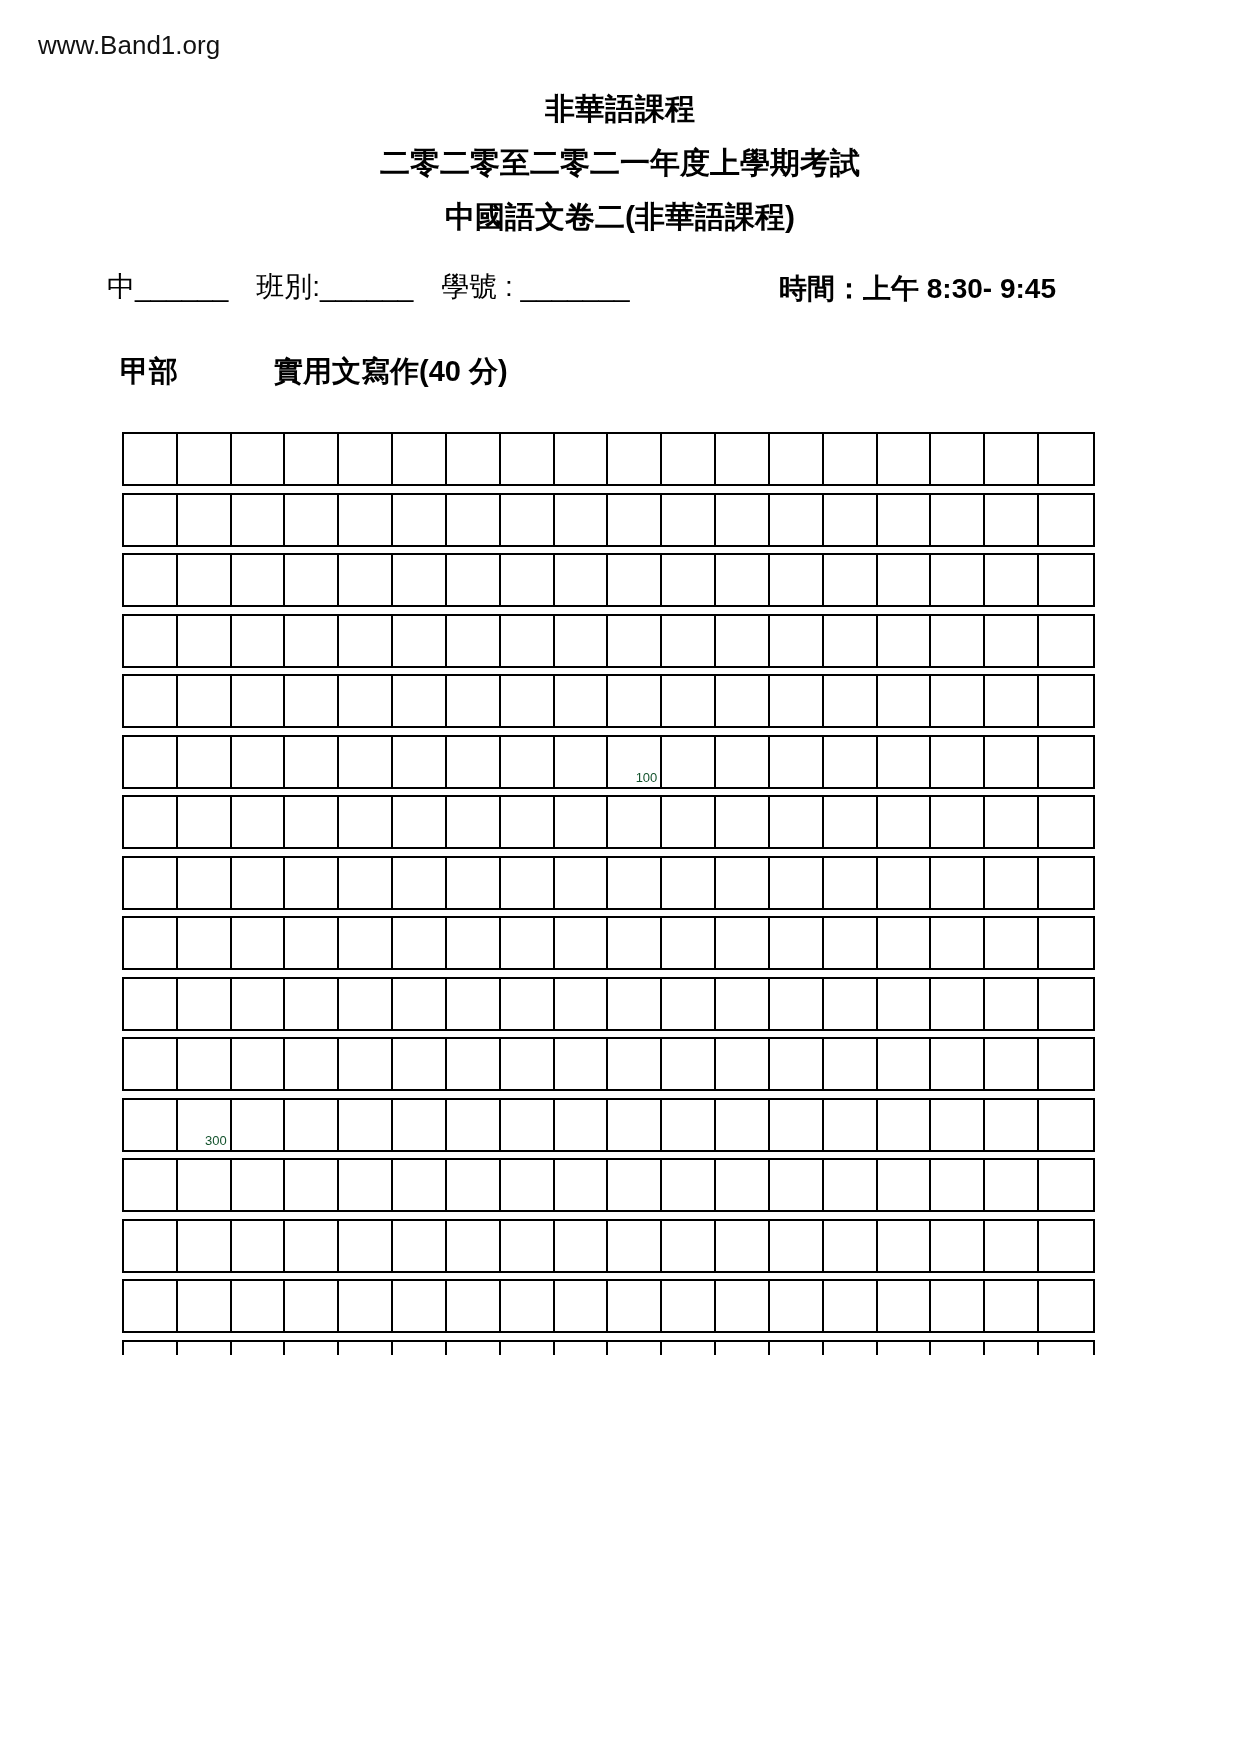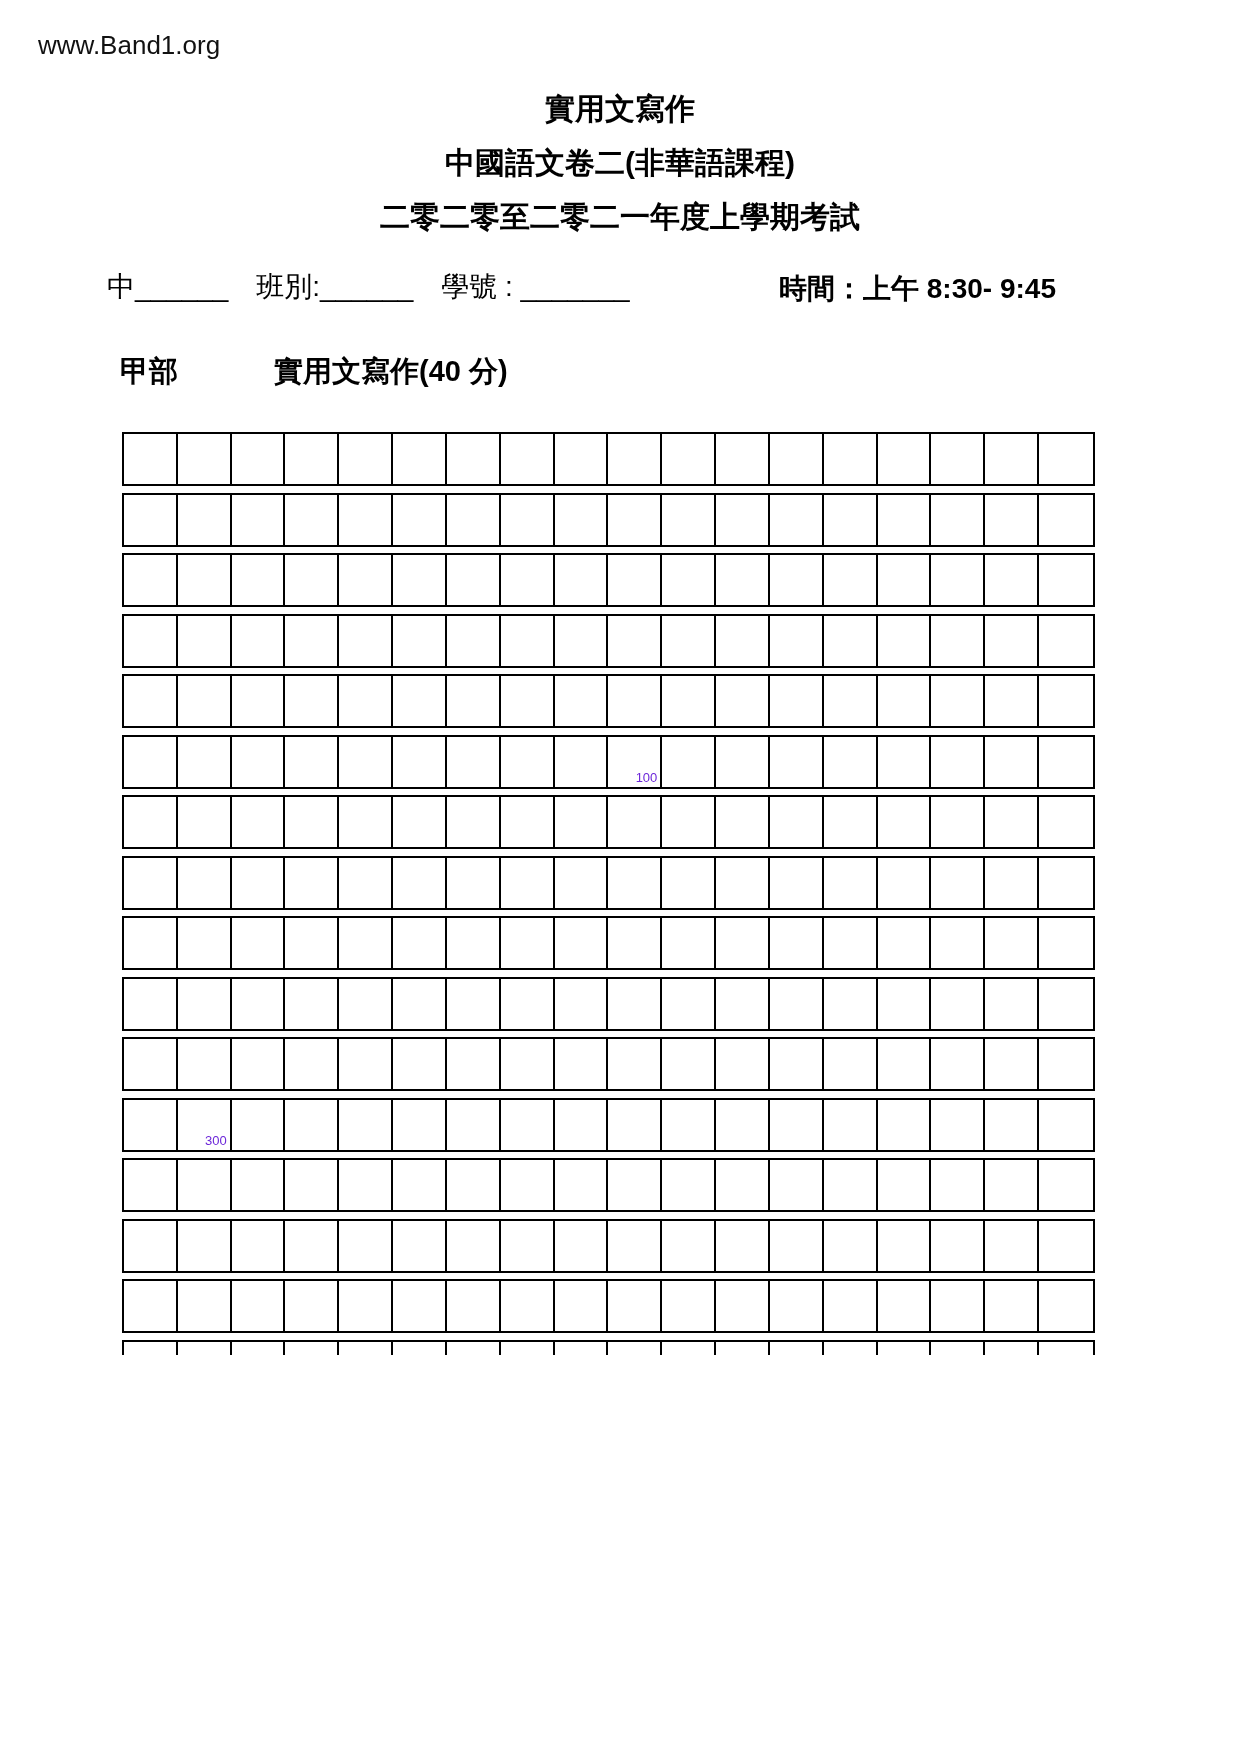--- a/index.html
+++ b/index.html
@@ -79,34 +79,34 @@
     border-right: 2px solid #000000;
   }
   .grid-cell:last-child { border-right: none; }
   .cell-marker {
     position: absolute;
     right: 3px;
     bottom: 3px;
     font-size: 13px;
     font-weight: 400;
     line-height: 1;
-    color: #6d28d9;
+    color: #14532d;
   }
 </style>
 </head>
 <body>
 
 <div class="page">
 
   <div class="watermark">www.Band1.org</div>
 
   <div class="titles">
-    <div>實用文寫作</div>
+    <div>非華語課程</div>
+    <div>二零二零至二零二一年度上學期考試</div>
     <div>中國語文卷二(非華語課程)</div>
-    <div>二零二零至二零二一年度上學期考試</div>
   </div>
 
   <div class="student-row">
     <span class="field">中______</span>
     <span class="field">班別:______</span>
     <span class="field">學號 : _______</span>
   </div>
 
   <div class="exam-info">
     <div>時間：上午 8:30- 9:45</div>

